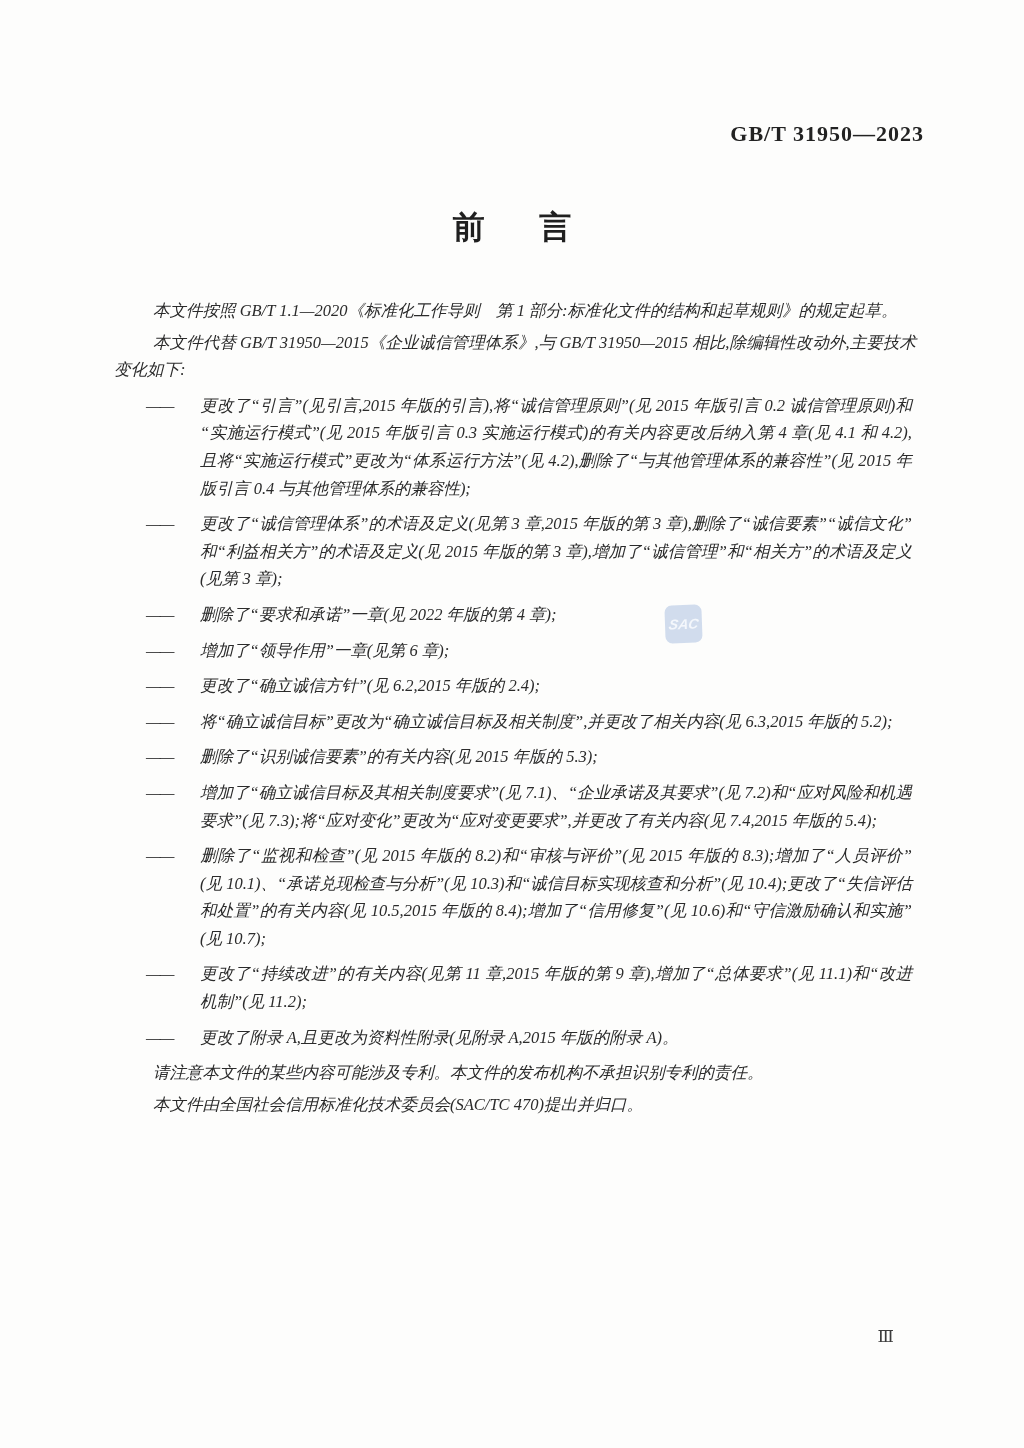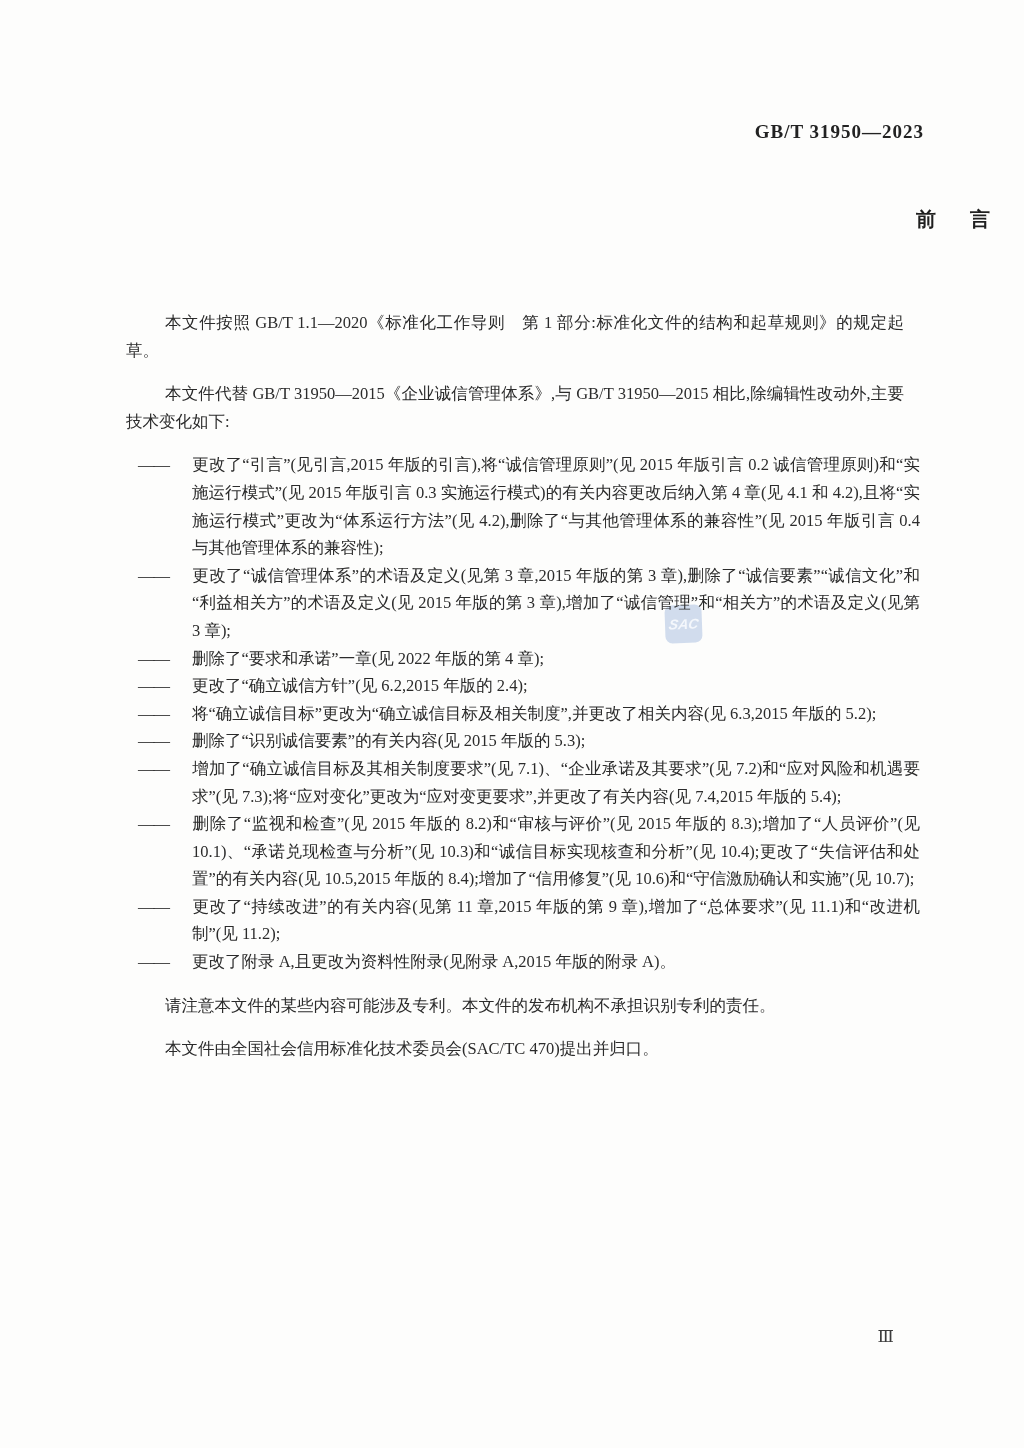--- a/index.html
+++ b/index.html
@@ -9,51 +9,51 @@
     height: 1448px;
     background: #fdfdfc;
     overflow: hidden;
     font-family: "Liberation Serif", "DejaVu Serif", serif;
     color: #2d2d2d;
   }
   .header-code {
     position: absolute;
     top: 121px;
     right: 100px;
-    font-size: 19px;
+    font-size: 22px;
     font-weight: 700;
     letter-spacing: 1px;
     color: #222;
     font-family: "Liberation Serif", "DejaVu Serif", serif;
   }
   .doc-title {
     position: absolute;
     top: 206px;
     left: 0;
     width: 100%;
-    text-align: right;
-    font-size: 20px;
+    text-align: center;
+    font-size: 32px;
     font-weight: 700;
     letter-spacing: 1.7em;
     text-indent: 1.7em;
     color: #1f1f1f;
     font-family: "Liberation Sans", "DejaVu Sans", sans-serif;
   }
   .body-text {
     position: absolute;
     left: 110px;
     width: 810px;
     top: 293px;
     font-size: 16.5px;
     line-height: 27.6px;
     text-align: justify;
     color: #2b2b2b;
   }
-  .para { margin: 16px; text-indent: 39px; }
-  .change { margin: 0; padding-left: 82px; text-indent: -54px; }
+  .para { margin: 4px; text-indent: 39px; font-style: italic; }
+  .change { margin: 8px; padding-left: 82px; text-indent: -54px; font-style: italic; }
   .dash {
     display: inline-block;
     width: 54px;
     text-indent: 0;
     letter-spacing: -1px;
   }
   .watermark {
     position: absolute;
     left: 665px;
     top: 605px;
@@ -107,20 +107,23 @@
         <div class="change">
         <span class="dash">——</span><span>更改了“引言”(见引言,2015 年版的引言),将“诚信管理原则”(见 2015 年版引言 0.2 诚信管理原则)和“实施运行模式”(见 2015 年版引言 0.3 实施运行模式)的有关内容更改后纳入第 4 章(见 4.1 和 4.2),且将“实施运行模式”更改为“体系运行方法”(见 4.2),删除了“与其他管理体系的兼容性”(见 2015 年版引言 0.4 与其他管理体系的兼容性);</span>
       </div>
         <div class="change">
         <span class="dash">——</span><span>更改了“诚信管理体系”的术语及定义(见第 3 章,2015 年版的第 3 章),删除了“诚信要素”“诚信文化”和“利益相关方”的术语及定义(见 2015 年版的第 3 章),增加了“诚信管理”和“相关方”的术语及定义(见第 3 章);</span>
       </div>
         <div class="change">
         <span class="dash">——</span><span>删除了“要求和承诺”一章(见 2022 年版的第 4 章);</span>
       </div>
         <div class="change">
+        <span class="dash">——</span><span>增加了“领导作用”一章(见第 6 章);</span>
+      </div>
+        <div class="change">
         <span class="dash">——</span><span>更改了“确立诚信方针”(见 6.2,2015 年版的 2.4);</span>
       </div>
         <div class="change">
         <span class="dash">——</span><span>将“确立诚信目标”更改为“确立诚信目标及相关制度”,并更改了相关内容(见 6.3,2015 年版的 5.2);</span>
       </div>
         <div class="change">
         <span class="dash">——</span><span>删除了“识别诚信要素”的有关内容(见 2015 年版的 5.3);</span>
       </div>
         <div class="change">
         <span class="dash">——</span><span>增加了“确立诚信目标及其相关制度要求”(见 7.1)、“企业承诺及其要求”(见 7.2)和“应对风险和机遇要求”(见 7.3);将“应对变化”更改为“应对变更要求”,并更改了有关内容(见 7.4,2015 年版的 5.4);</span>

